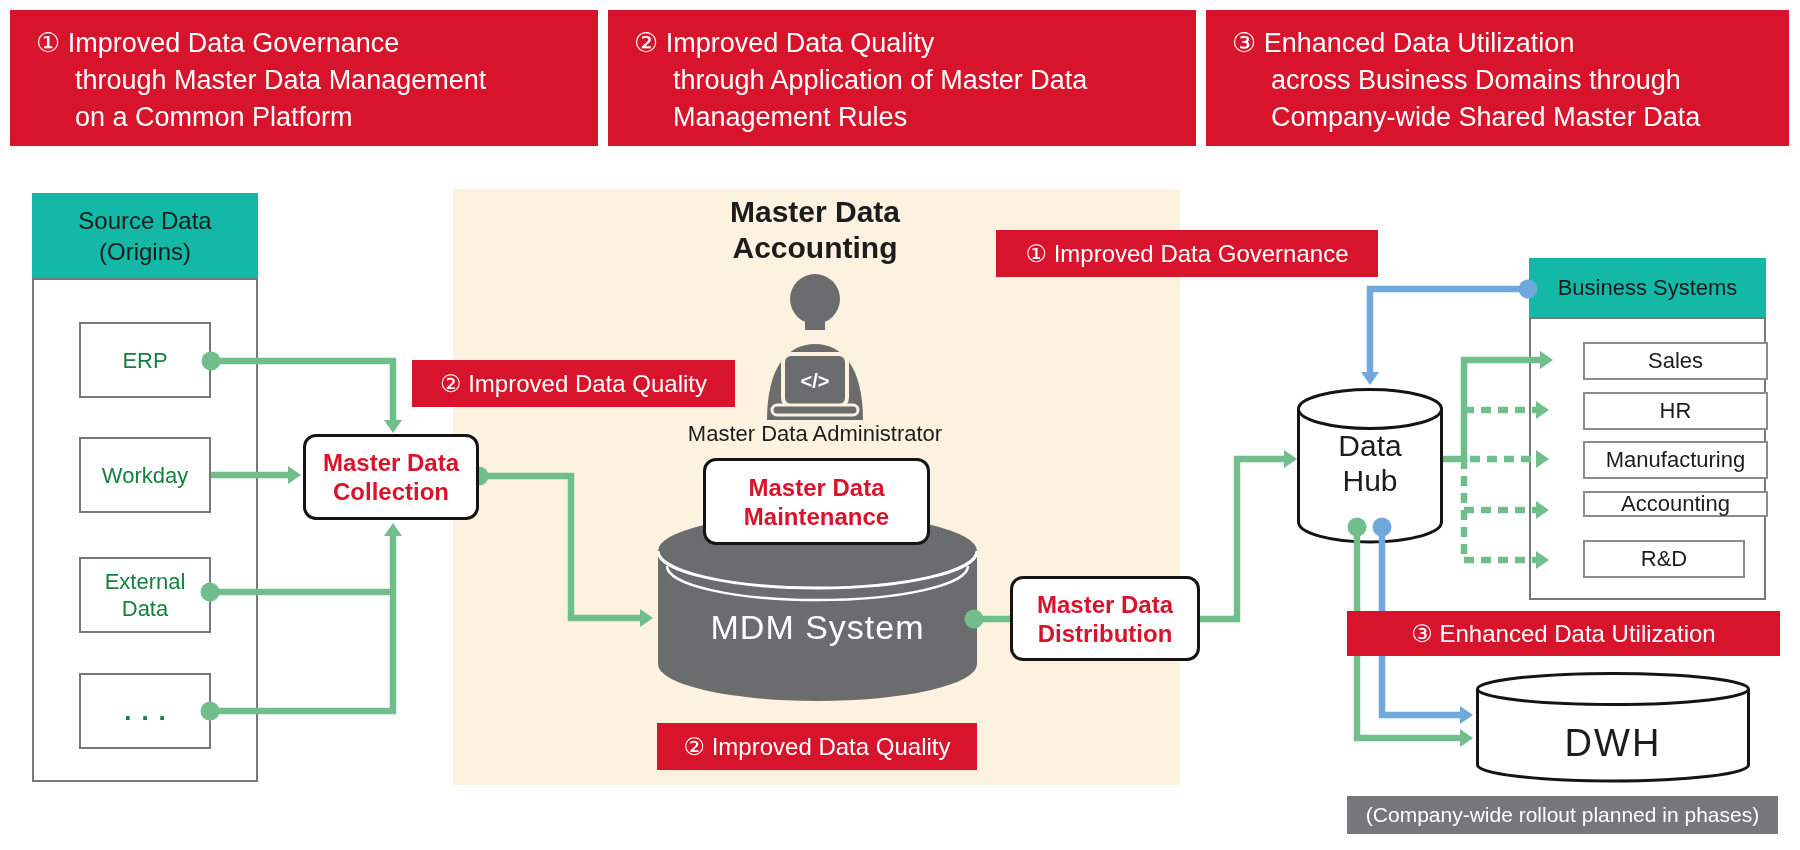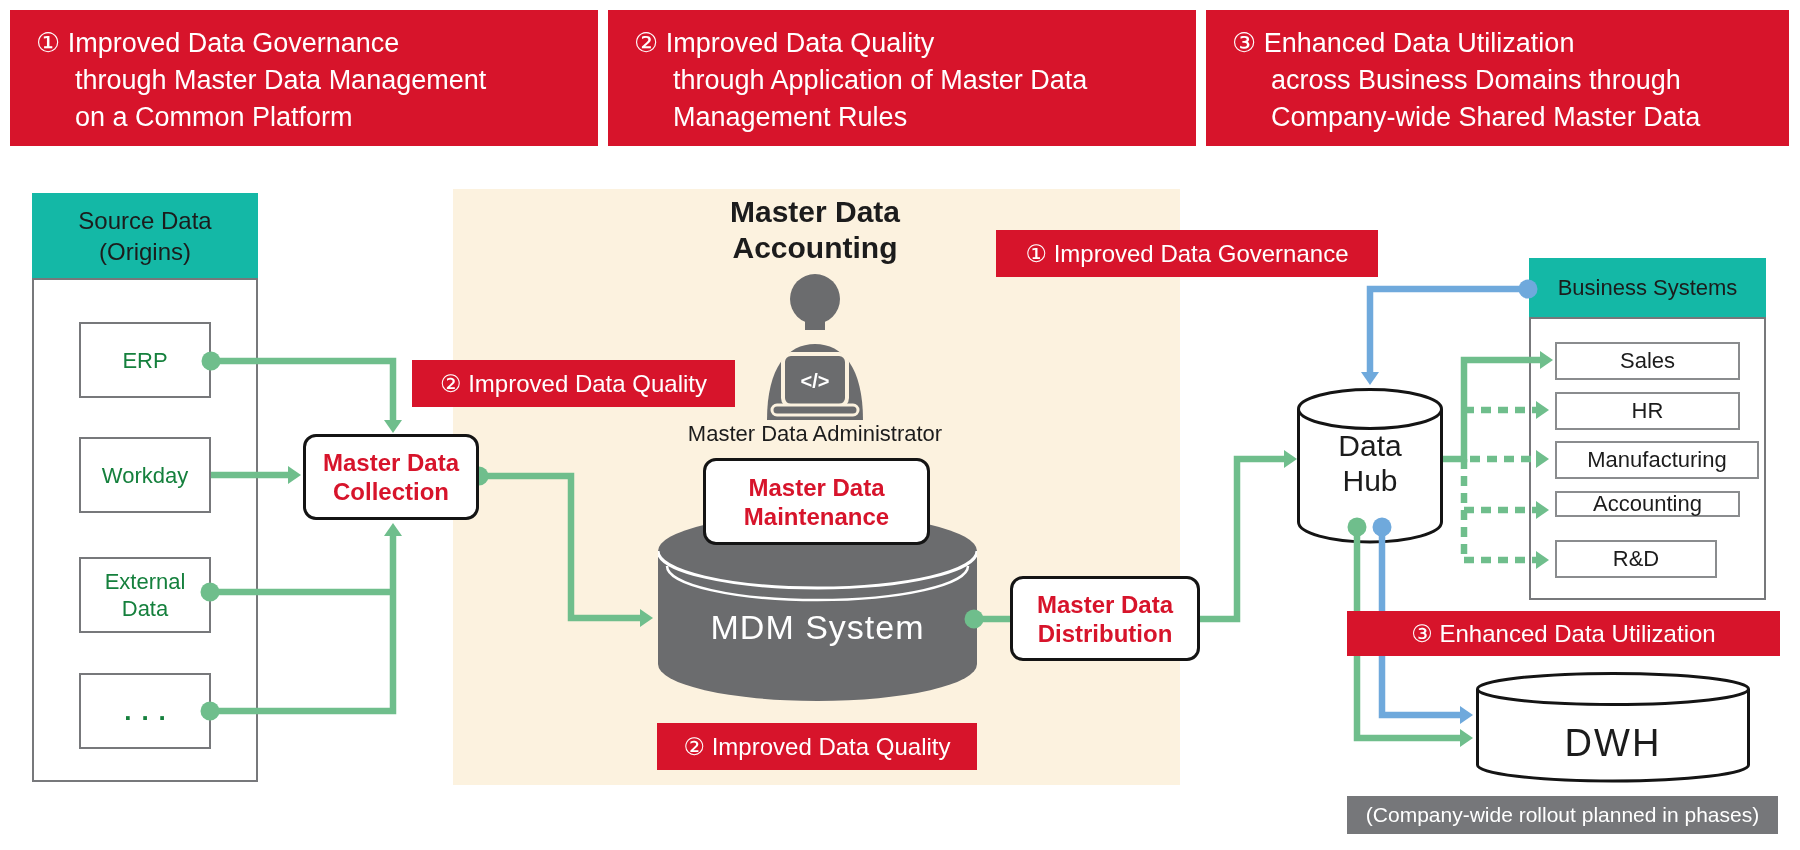--- a/index.html
+++ b/index.html
@@ -40,21 +40,21 @@
 
   .title{z-index:4;text-align:center;font-weight:bold;font-size:30px;line-height:36px;color:#1c1c1c;}
   .subtle{z-index:6;text-align:center;font-size:22px;color:#1c1c1c;}
 
   .cyl-label{z-index:6;text-align:center;}
   #mdm-label{color:#ffffff;font-size:34px;letter-spacing:1px;}
   #hub-label{color:#1c1c1c;font-size:30px;line-height:35px;font-weight:500;}
   #dwh-label{color:#1c1c1c;font-size:38px;font-weight:500;letter-spacing:2px;}
 
   .bs-row{background:#ffffff;border:2px solid #8A8C8E;z-index:4;
-    display:flex;align-items:center;justify-content:center;font-size:22px;color:#1c1c1c;}
+    display:flex;align-items:center;justify-content:center;font-size:22px;color:#1c1c1c;margin-left:28px;}
 
   .caption{background:#76777A;color:#ffffff;z-index:10;
     display:flex;align-items:center;justify-content:center;font-size:21px;white-space:nowrap;}
 
   #connectors{position:absolute;left:0;top:0;z-index:5;pointer-events:none;}
   svg{display:block;}
 </style>
 </head>
 <body>
 
@@ -144,21 +144,21 @@
   </svg>
   <div class="abs cyl-label" id="hub-label" style="left:1297px;top:428px;width:146px;">
     <div>Data</div>
     <div>Hub</div>
   </div>
 
   <div class="abs panel" style="left:1529px;top:258px;width:237px;height:342px;border-width:2.5px;"></div>
   <div class="abs panel-header" style="left:1529px;top:258px;width:237px;height:61px;z-index:4;border-width:2.5px;font-size:22px;">Business Systems</div>
   <div class="abs bs-row" style="left:1555px;top:342px;width:185px;height:38px;">Sales</div>
   <div class="abs bs-row" style="left:1555px;top:392px;width:185px;height:38px;">HR</div>
-  <div class="abs bs-row" style="left:1555px;top:441px;width:204px;height:38px;">Manufacturing</div>
+  <div class="abs bs-row" style="left:1555px;top:441px;width:185px;height:38px;">Manufacturing</div>
   <div class="abs bs-row" style="left:1555px;top:491px;width:185px;height:26px;">Accounting</div>
   <div class="abs bs-row" style="left:1555px;top:540px;width:162px;height:38px;">R&amp;D</div>
 
   <svg class="abs" style="left:1476px;top:672px;z-index:4;" width="274" height="114" viewBox="0 0 274 114">
     <path d="M1.5,17 V93 A135.5,16 0 0 0 272.5,93 V17" fill="#ffffff" stroke="#141414" stroke-width="3"></path>
     <ellipse cx="137" cy="17" rx="135.5" ry="15.5" fill="#ffffff" stroke="#141414" stroke-width="3"></ellipse>
   </svg>
   <div class="abs cyl-label" id="dwh-label" style="left:1476px;top:722px;width:274px;">DWH</div>
 
   <div class="abs caption" style="left:1347px;top:796px;width:431px;height:38px;">(Company-wide rollout planned in phases)</div>

